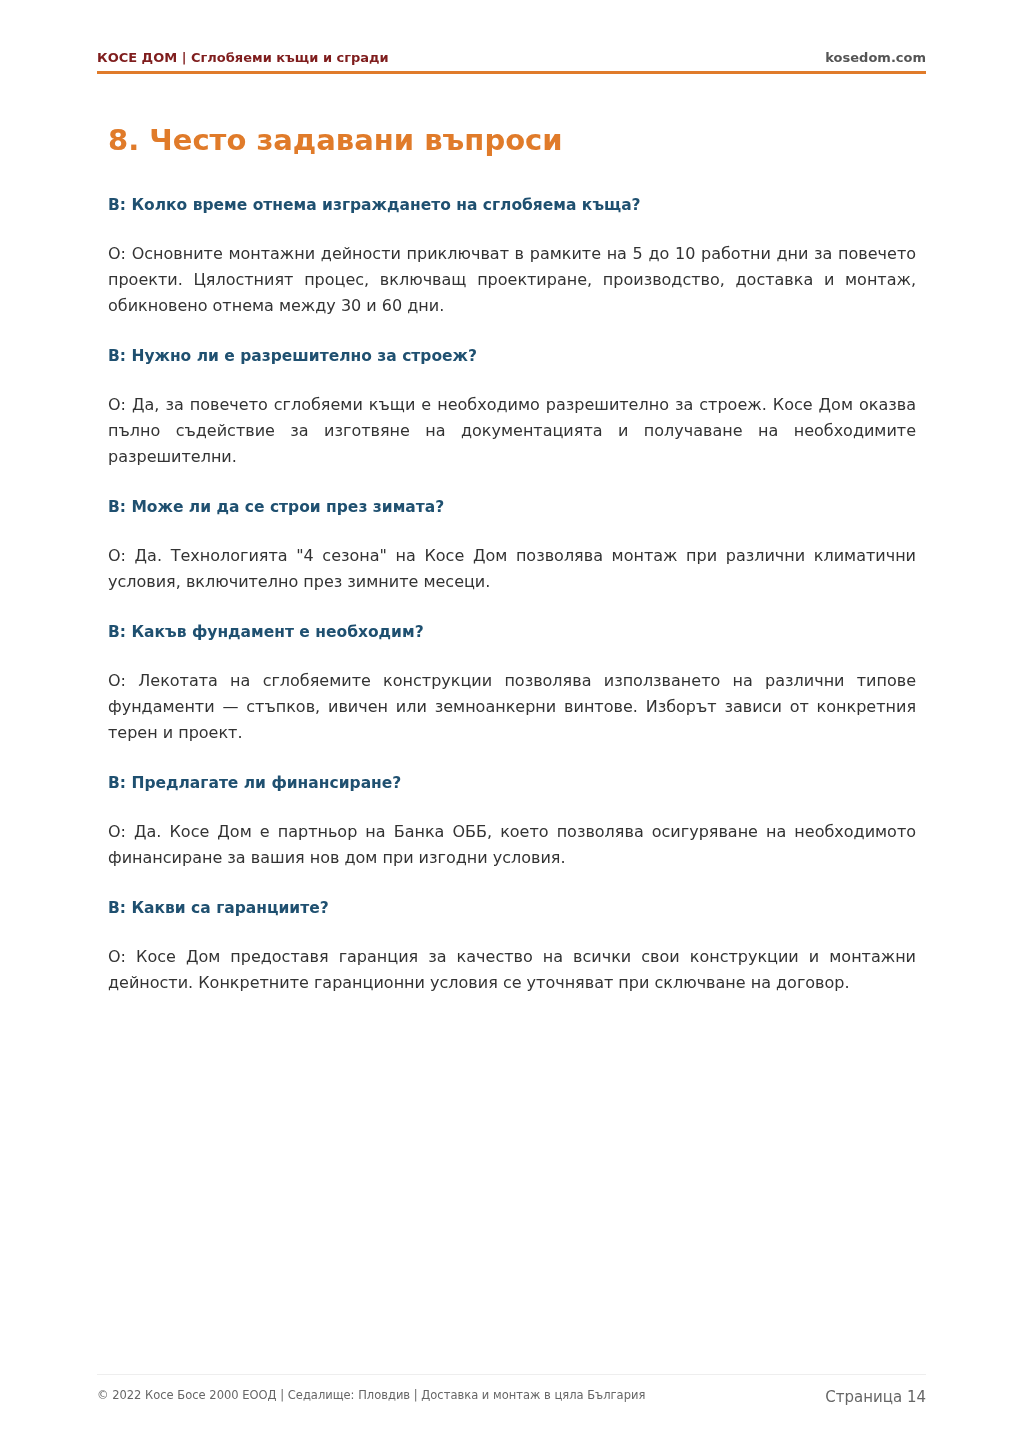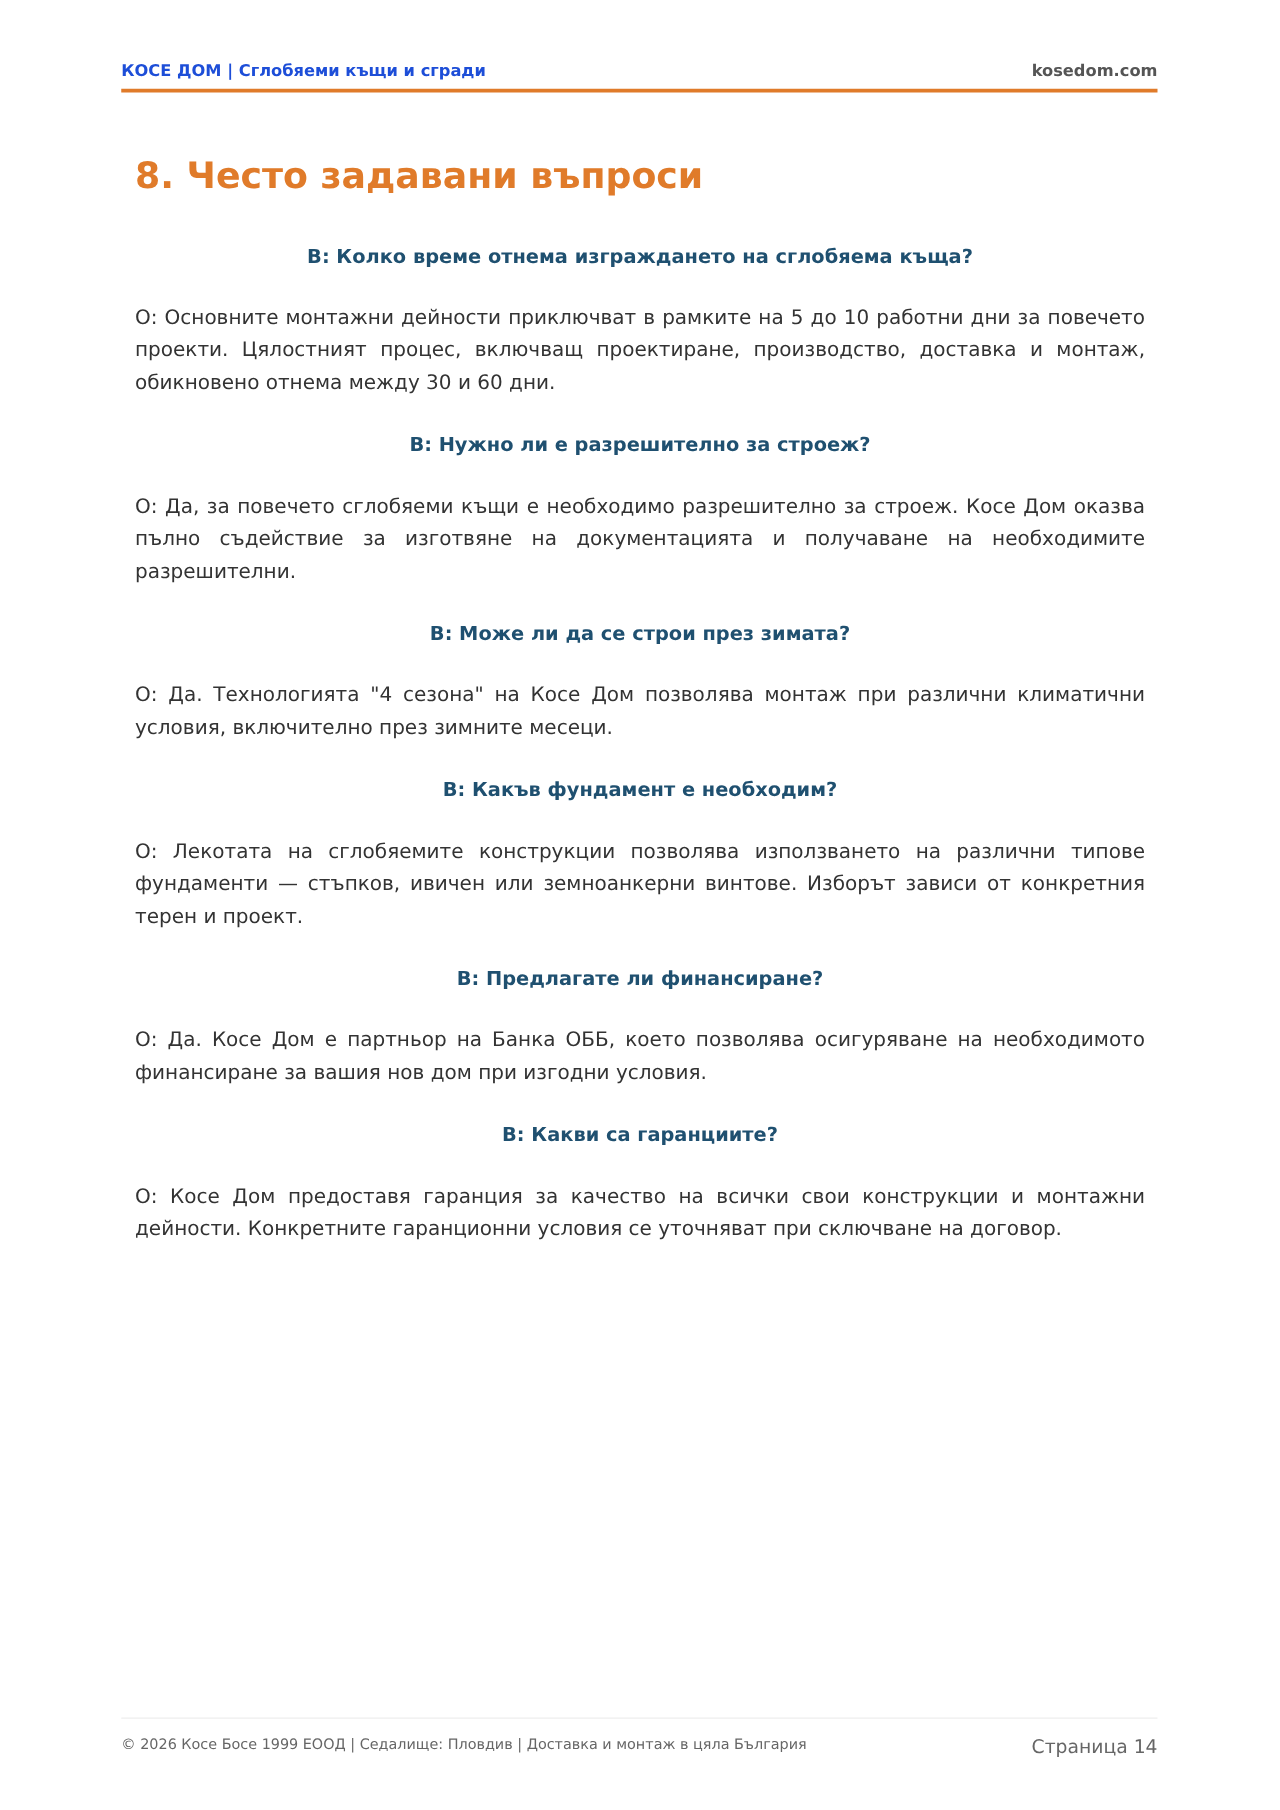--- a/index.html
+++ b/index.html
@@ -1,24 +1,24 @@
 <!DOCTYPE html>
 <html><head>
 <meta charset="utf-8">
 <style>
   html, body { margin: 0; padding: 0; background: #ffffff; }
   body { width: 1024px; height: 1448px; position: relative; font-family: "DejaVu Sans", sans-serif; color: #333333; }
   .header { position: absolute; left: 97px; top: 50px; width: 829px; height: 24px; }
-  .header-left { position: absolute; left: 0; top: 0; font-size: 13px; font-weight: bold; color: #1d4ed8; }
+  .header-left { position: absolute; left: 0; top: 0; font-size: 13px; font-weight: bold; color: #7f1d1d; }
   .header-right { position: absolute; right: 0; top: 0; font-size: 13px; font-weight: bold; color: #555555; margin-left: 12px; }
   .header-rule { position: absolute; left: 97px; top: 71px; width: 829px; height: 3px; background: #e07b2a; }
   .content { position: absolute; left: 108px; top: 108px; width: 808px; }
   .page-title { font-size: 29px; font-weight: bold; color: #e07b2a; margin: 12px 0 34px 0; line-height: 40px; }
   .faq-item { margin: 0; }
-  .question { font-size: 15.5px; font-weight: bold; color: #1f5070; margin: 0 0 25px 0; line-height: 22px; text-align: center; }
+  .question { font-size: 15.5px; font-weight: bold; color: #1f5070; margin: 0 0 25px 0; line-height: 22px; }
   .answer { font-size: 16px; color: #333333; line-height: 26px; text-align: justify; margin: 16px 0 26px 0; }
   .footer-rule { position: absolute; left: 97px; top: 1374px; width: 829px; height: 1px; background: #eeeeee; }
   .footer-left { position: absolute; left: 97px; top: 1388px; font-size: 11.5px; color: #666666; }
   .footer-right { position: absolute; right: 98px; top: 1388px; font-size: 15px; color: #666666; margin-left: 32px; }
 </style>
 </head>
 <body>
 
 <div class="header">
   <span class="header-left">КОСЕ ДОМ | Сглобяеми къщи и сгради</span>
@@ -49,14 +49,14 @@
     <p class="question">В: Предлагате ли финансиране?</p>
     <p class="answer">О: Да. Косе Дом е партньор на Банка ОББ, което позволява осигуряване на необходимото финансиране за вашия нов дом при изгодни условия.</p>
   </div>
   <div class="faq-item">
     <p class="question">В: Какви са гаранциите?</p>
     <p class="answer">О: Косе Дом предоставя гаранция за качество на всички свои конструкции и монтажни дейности. Конкретните гаранционни условия се уточняват при сключване на договор.</p>
   </div>
 </div>
 
 <div class="footer-rule"></div>
-<span class="footer-left">© 2026 Косе Босе 1999 ЕООД | Седалище: Пловдив | Доставка и монтаж в цяла България</span>
+<span class="footer-left">© 2022 Косе Босе 2000 ЕООД | Седалище: Пловдив | Доставка и монтаж в цяла България</span>
 <span class="footer-right">Страница 14</span>
 
 </body></html>

